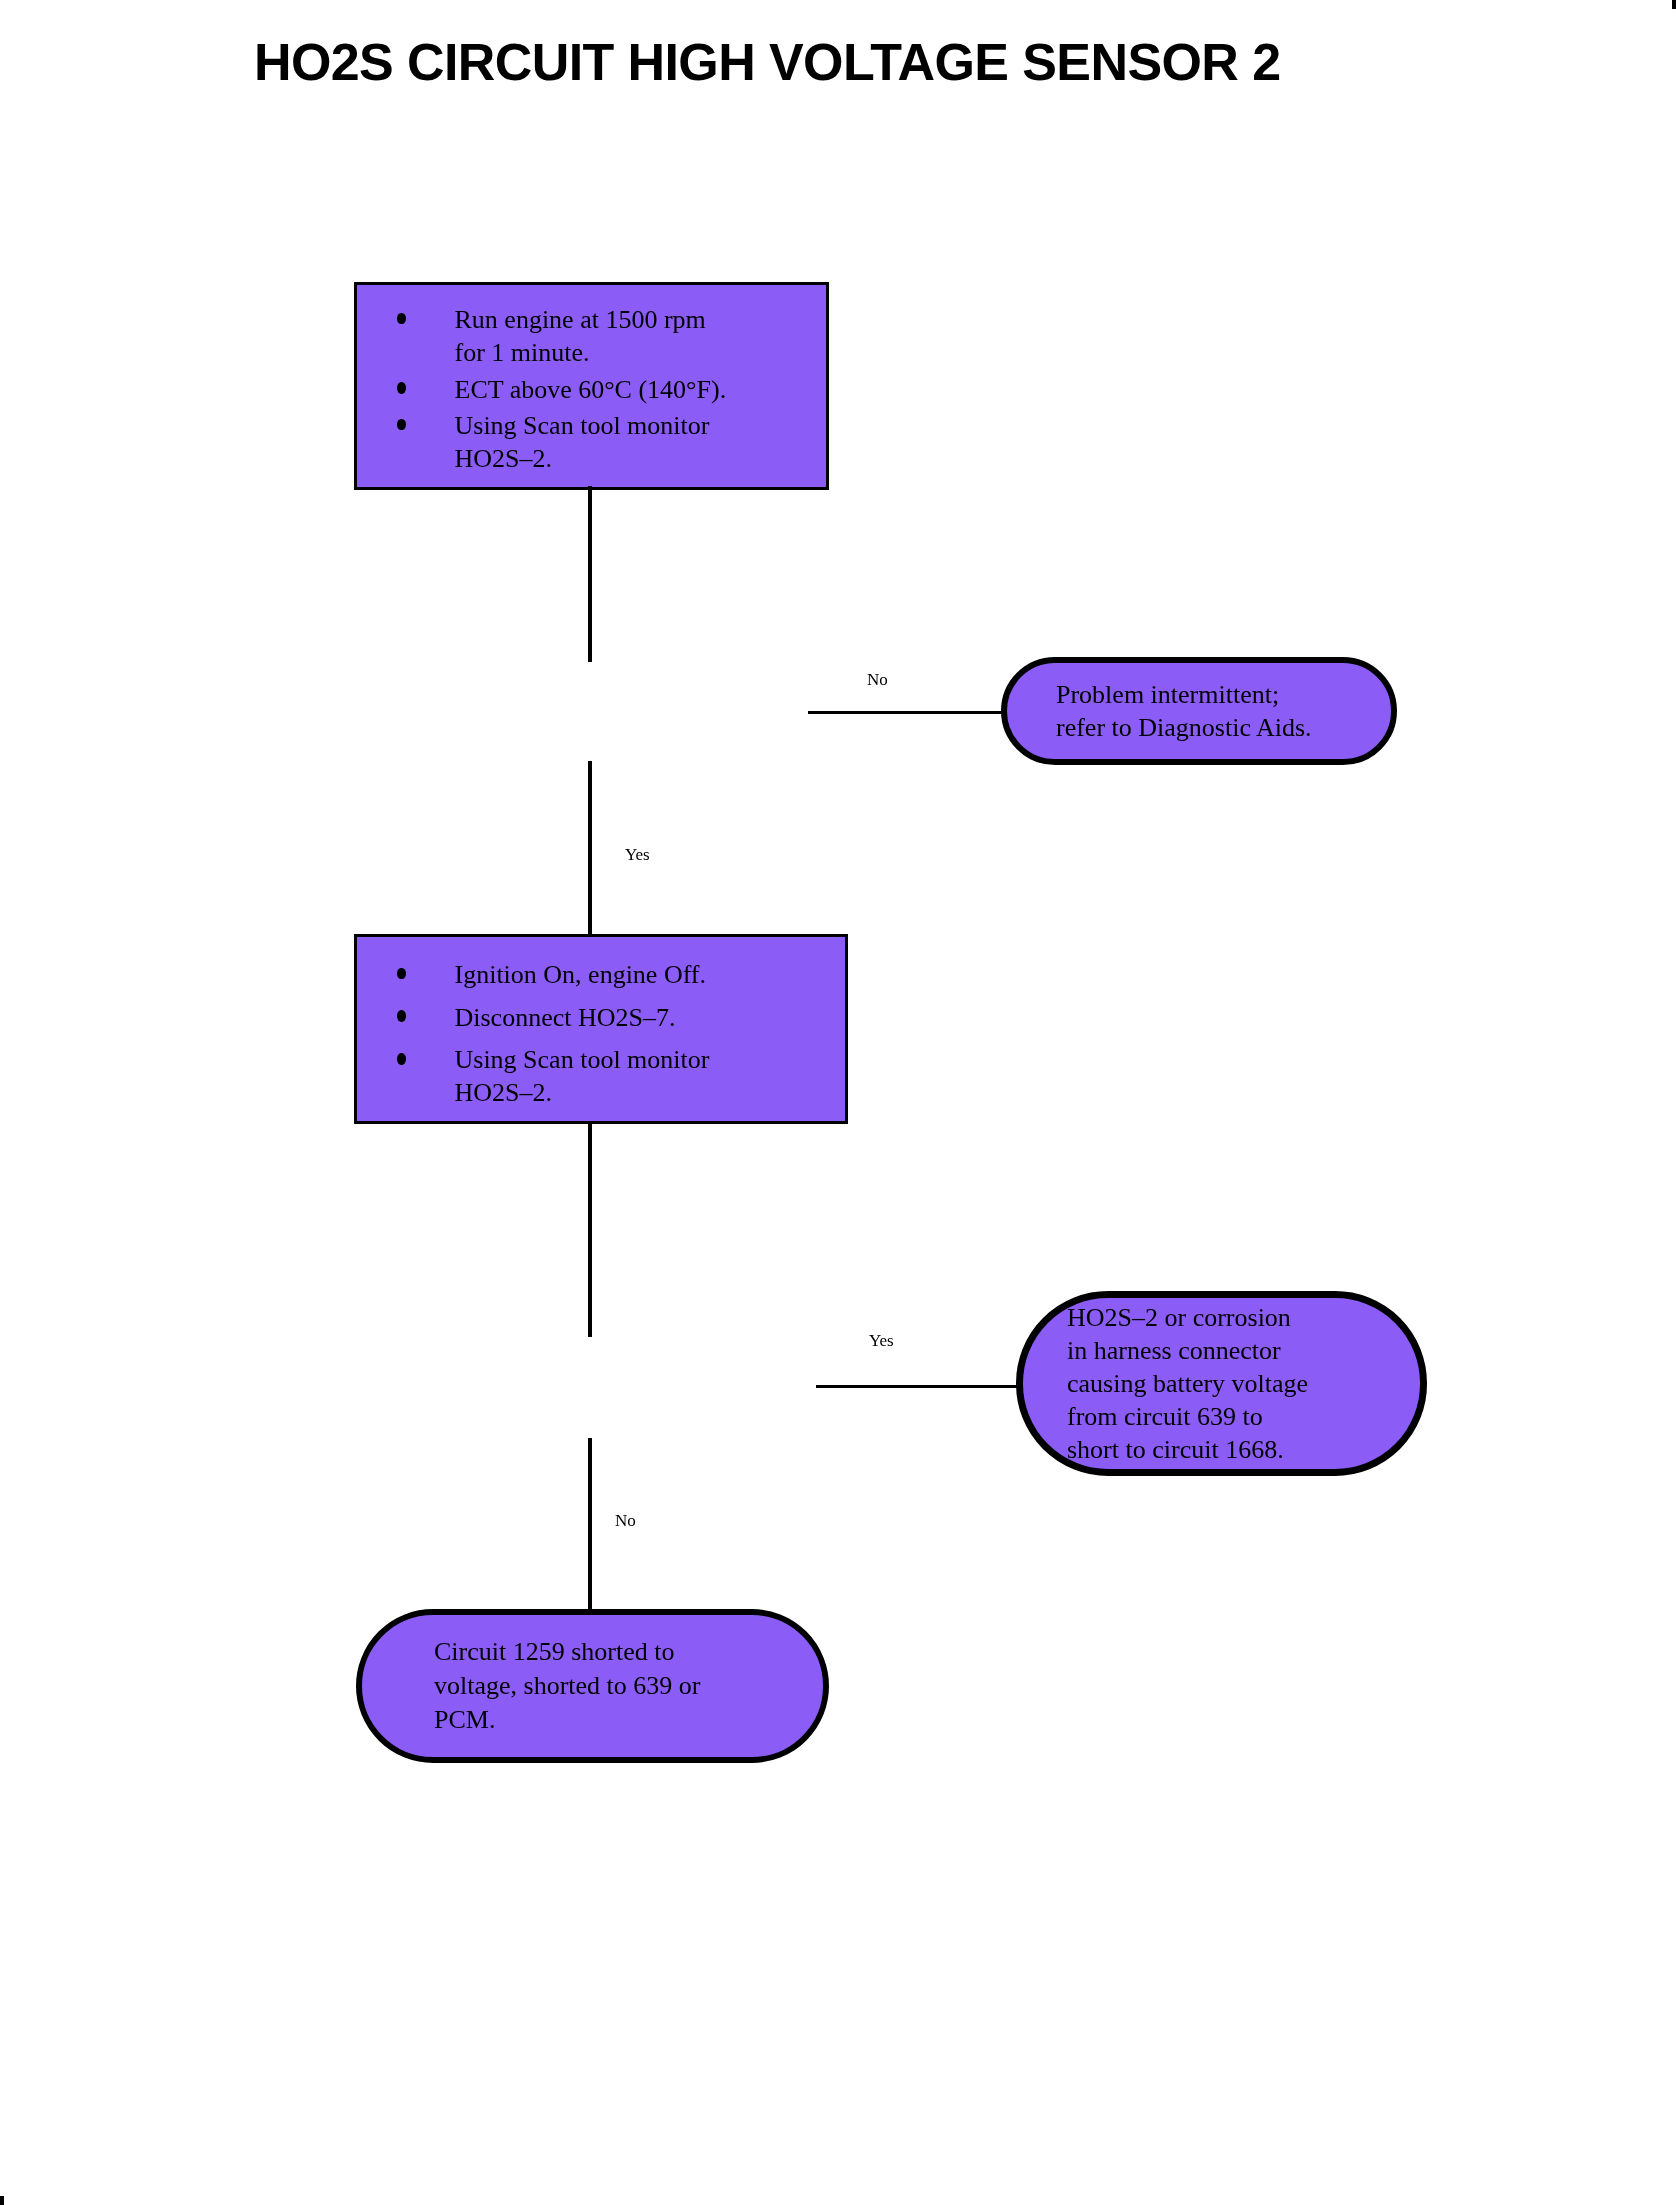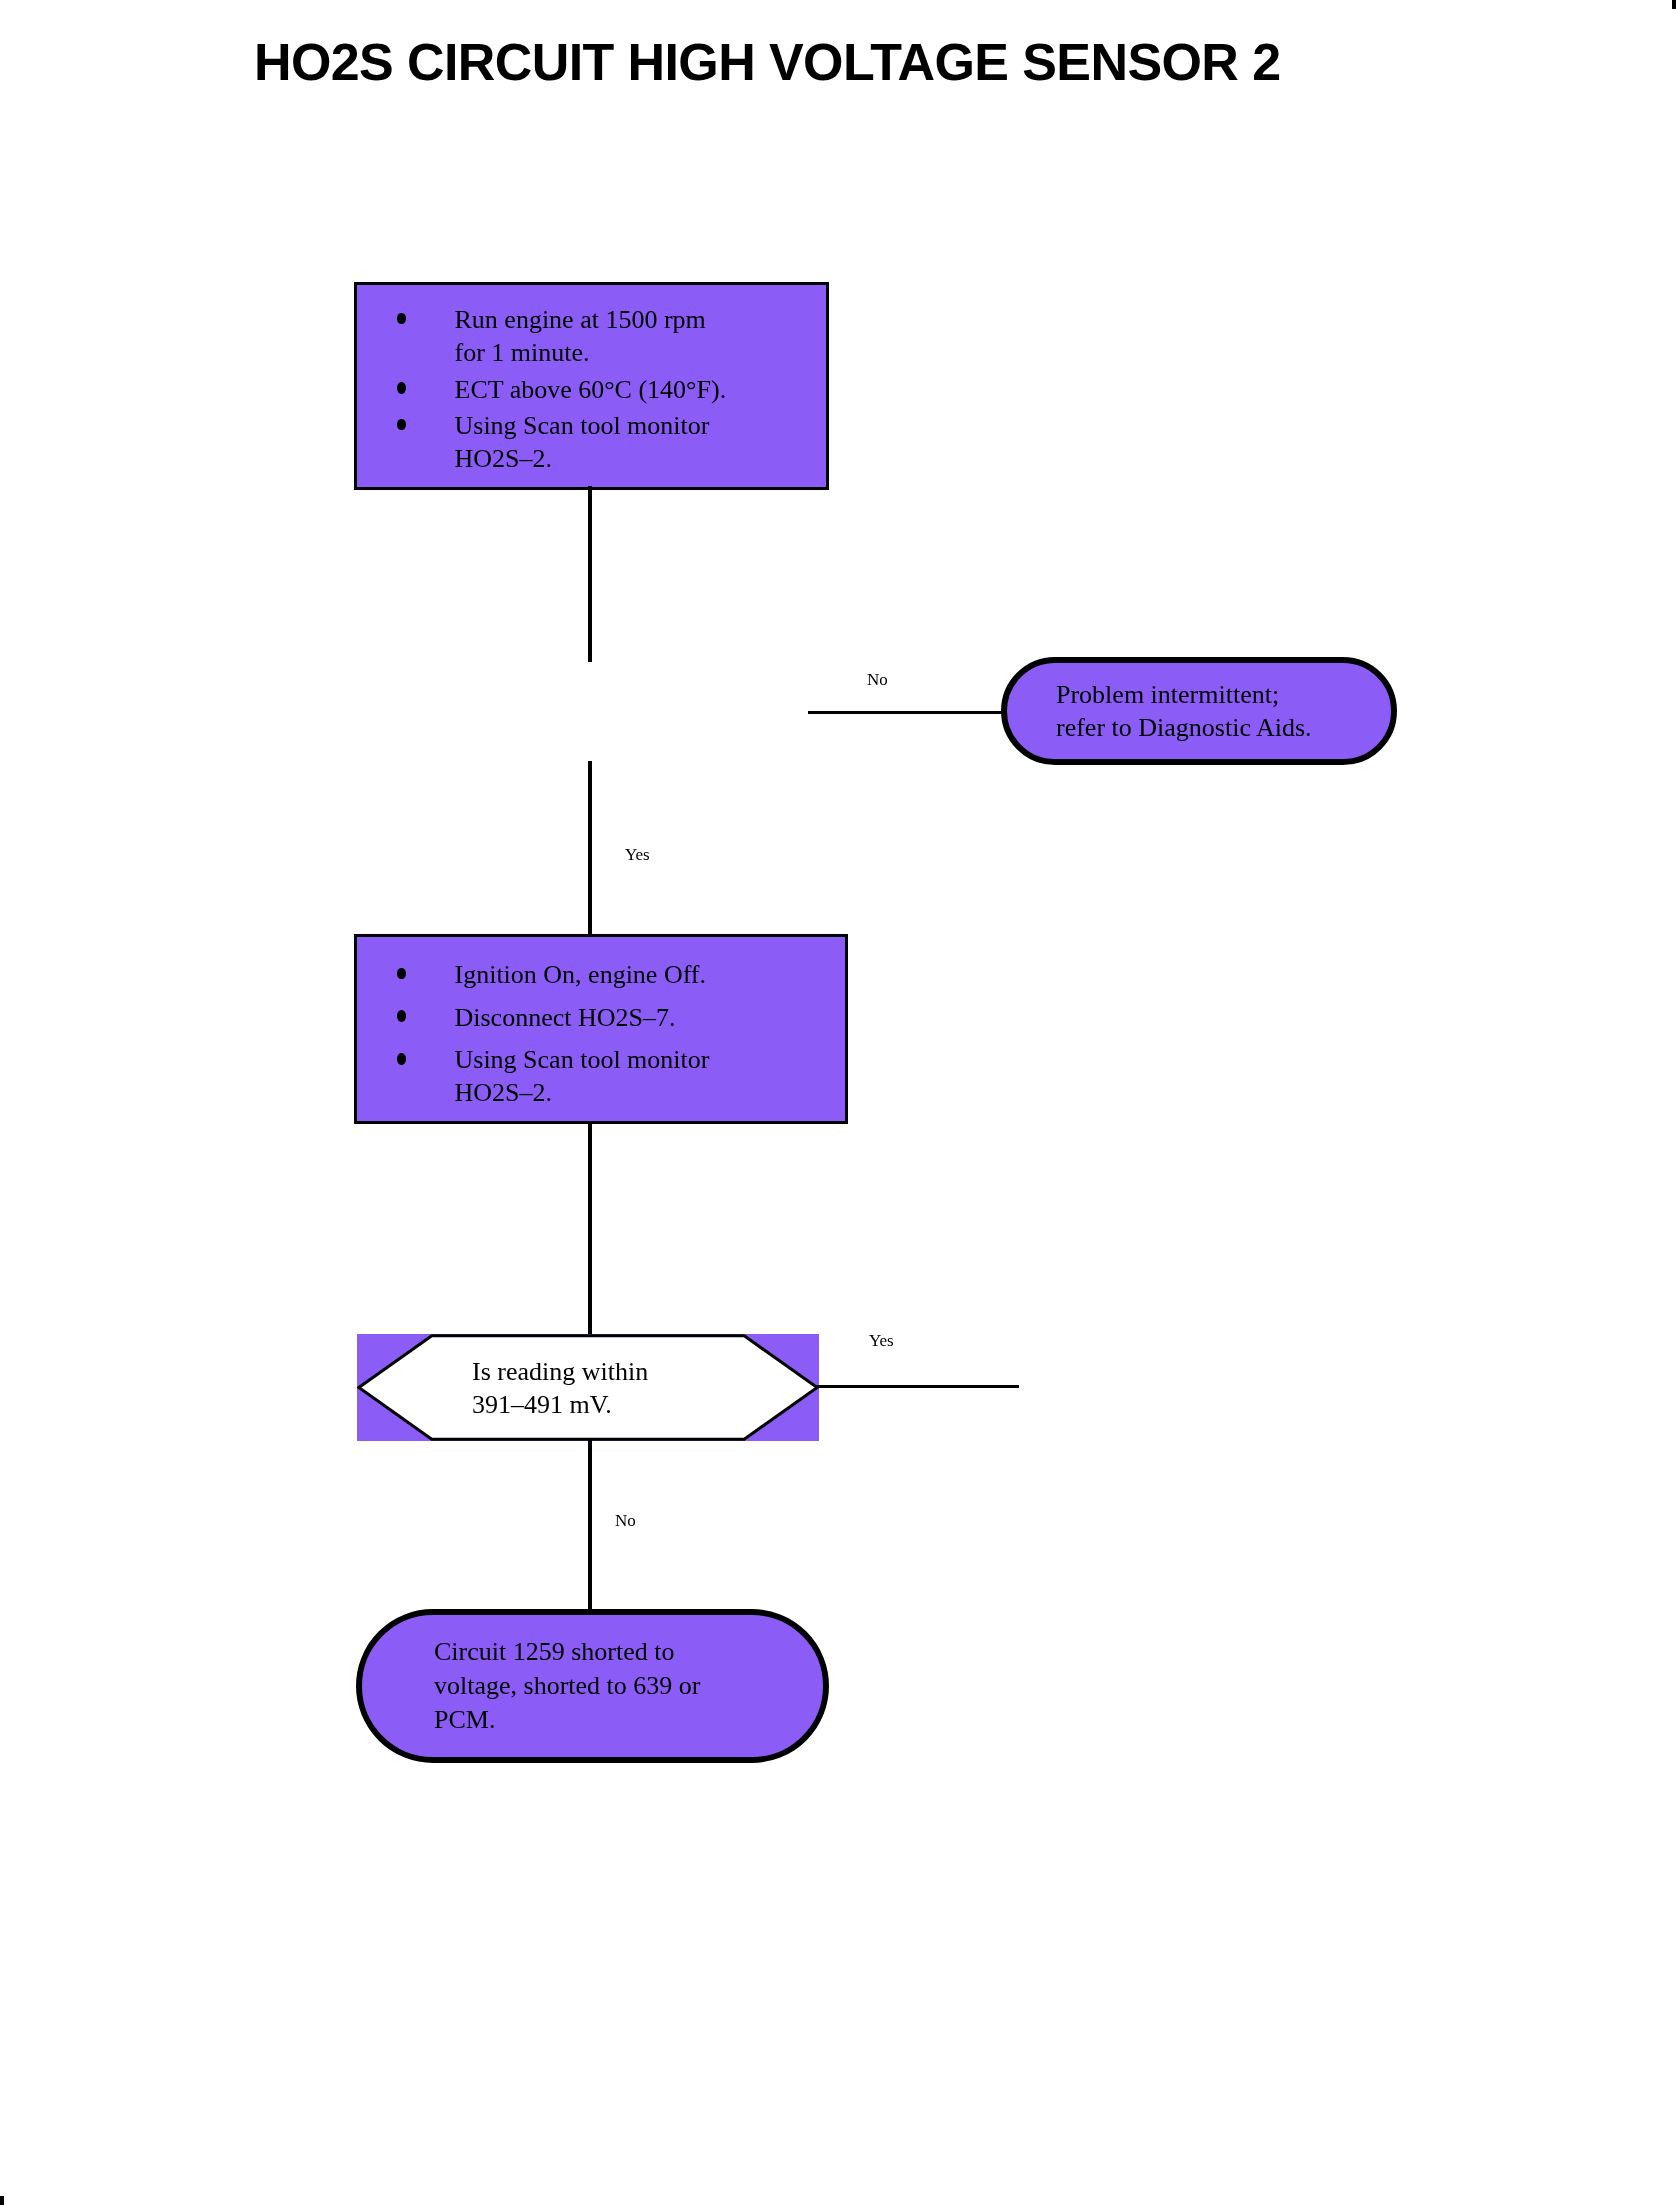--- a/index.html
+++ b/index.html
@@ -161,31 +161,31 @@
       <div class="bullet-item">
         <span class="bullet-dot"></span>
         <span class="bullet-text">Using Scan tool monitor
 HO2S–2.</span>
       </div>
     </div>
   </div>
 
   <div class="line" style="left:588px; top:1121px; width:3.6px; height:216px;"></div>
 
-  <div class="node hex" style="left:357px; top:1334px; width:462px; height:107px;">
-    <svg viewBox="0 0 760 176" preserveAspectRatio="none">
-      <polygon points="3,88 123,3 637,3 757,88 637,173 123,173"></polygon>
-    </svg>
-    <div class="hex-text multiline" style="padding-left:115px;">Is reading within
-391–491 mV.</div>
-  </div>
 
   <span class="edge-label" style="left:869px; top:1332px;">Yes</span>
   <div class="line" style="left:816px; top:1385px; width:203px; height:3px;"></div>
 
+  <div class="node stadium" style="left:1016px; top:1291px; width:411px; height:185px; border-radius:92px; border-width:7.3px;">
+    <div class="multiline" style="padding-left:44px; line-height:33px;">HO2S–2 or corrosion
+in harness connector
+causing battery voltage
+from circuit 639 to
+short to circuit 1668.</div>
+  </div>
 
   <span class="edge-label" style="left:615px; top:1512px;">No</span>
   <div class="line" style="left:588px; top:1438px; width:3.6px; height:173px;"></div>
 
   <div class="node stadium" style="left:356px; top:1609px; width:473px; height:154px; border-radius:77px;">
     <div class="multiline" style="padding-left:72px; line-height:34px;">Circuit 1259 shorted to
 voltage, shorted to 639 or
 PCM.</div>
   </div>
 

